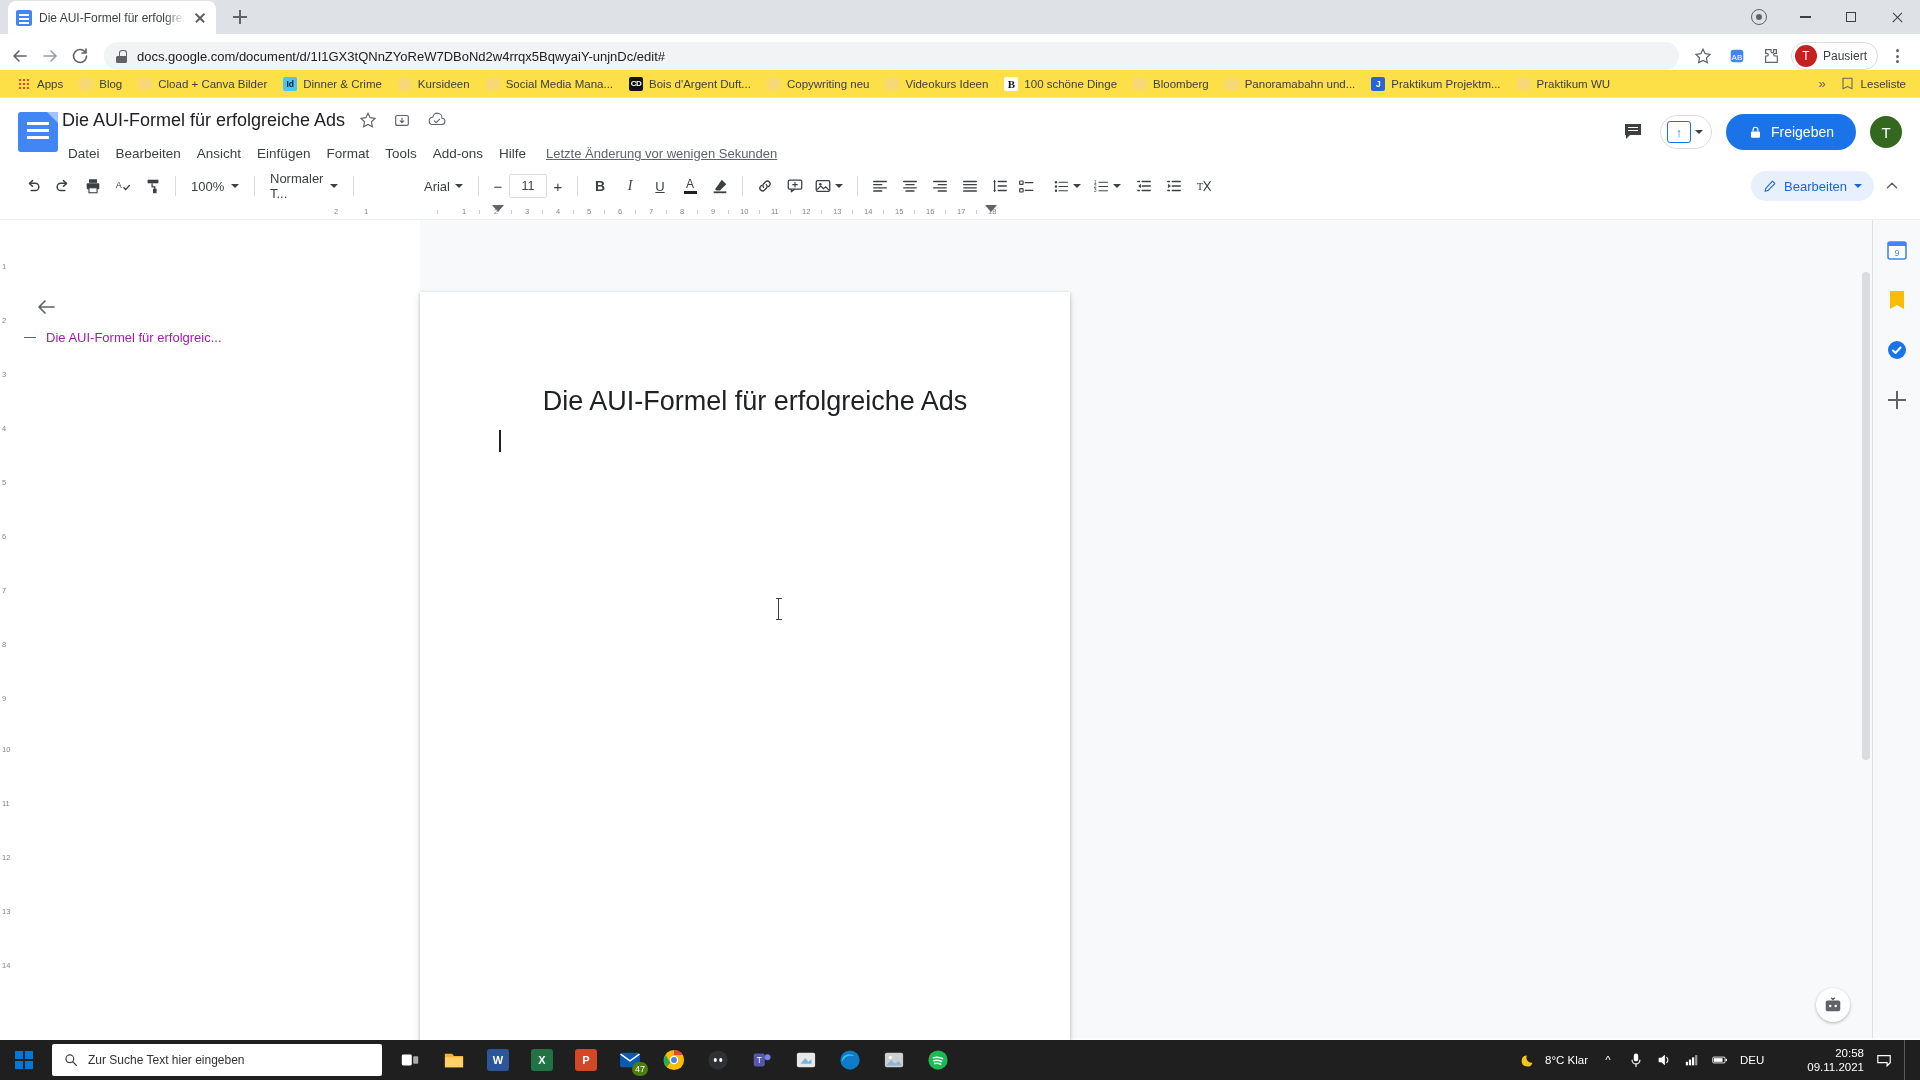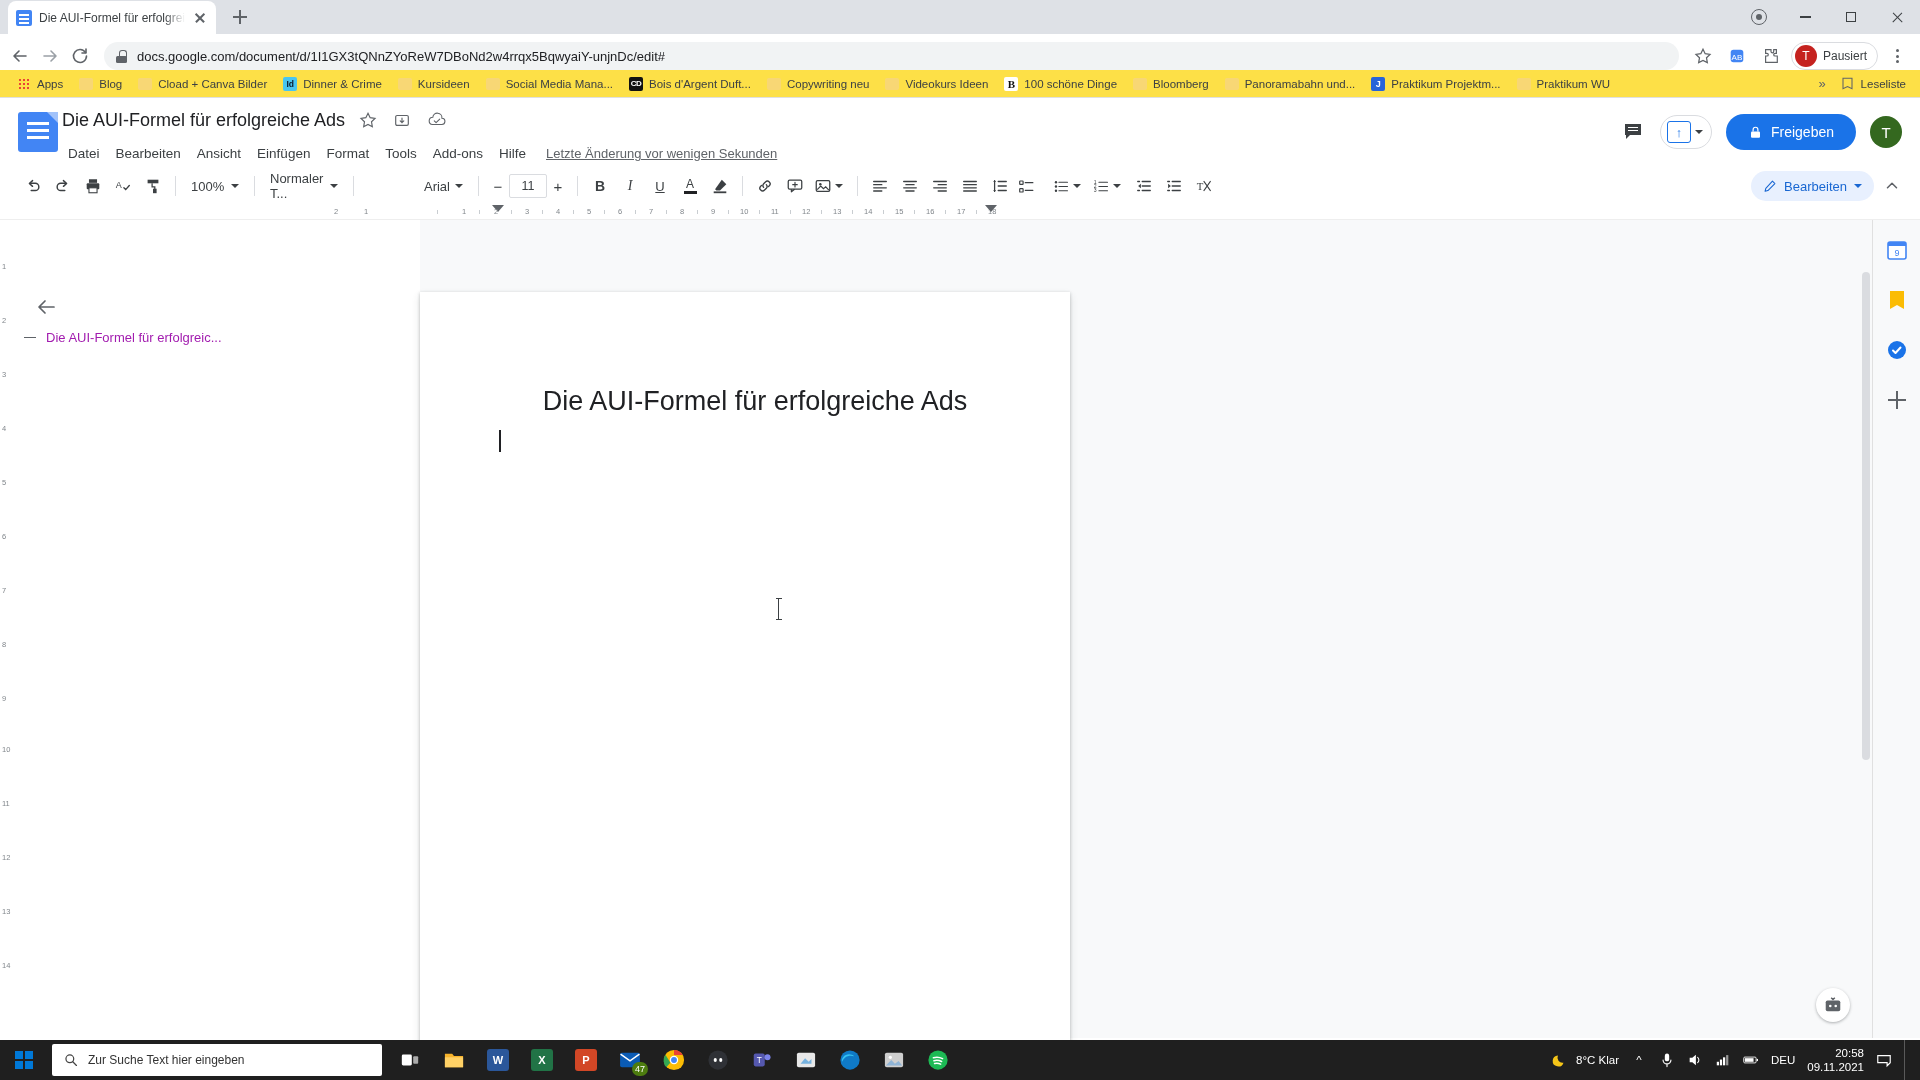--- a/index.html
+++ b/index.html
@@ -281,21 +281,21 @@
   }
   .tb-icons{ display:flex; align-items:center; gap:0; margin-left:6px; }
   .tb-app{ width:44px;height:40px;display:flex;align-items:center;justify-content:center;cursor:pointer;position:relative;}
   .appsq{ width:22px;height:22px;border-radius:3px;display:flex;align-items:center;justify-content:center;font-size:11px;color:#fff;font-weight:bold;}
   .badge{
     position:absolute; right:4px; bottom:4px; min-width:16px;height:14px;border-radius:7px;background:#4d7c0f;
     color:#fff;font-size:9px;display:flex;align-items:center;justify-content:center;padding:0 3px;
   }
   .tray{ margin-left:auto; display:flex; align-items:center; gap:12px; padding-right:10px; color:#fff; font-size:11.5px;}
   .tray-ico{ width:16px;height:16px;display:flex;align-items:center;justify-content:center;color:#fff;cursor:pointer;}
-  .clock{ text-align:right; line-height:1.25; font-size:11.5px; color:#fff; cursor:pointer; }
+  .clock{ text-align:right; line-height:1.25; font-size:11.5px; color:#fff; cursor:pointer;margin-left:31px; }
   .weather{ display:flex;align-items:center;gap:7px;font-size:11.5px;color:#fff;cursor:pointer;}
   .showdesk{ width:6px;height:40px;border-left:1px solid #5a5a5a;cursor:pointer;}
 </style>
 </head>
 <body>
 
 <div class="chrome">
 
   <div class="tabstrip">
     <div class="tab">

